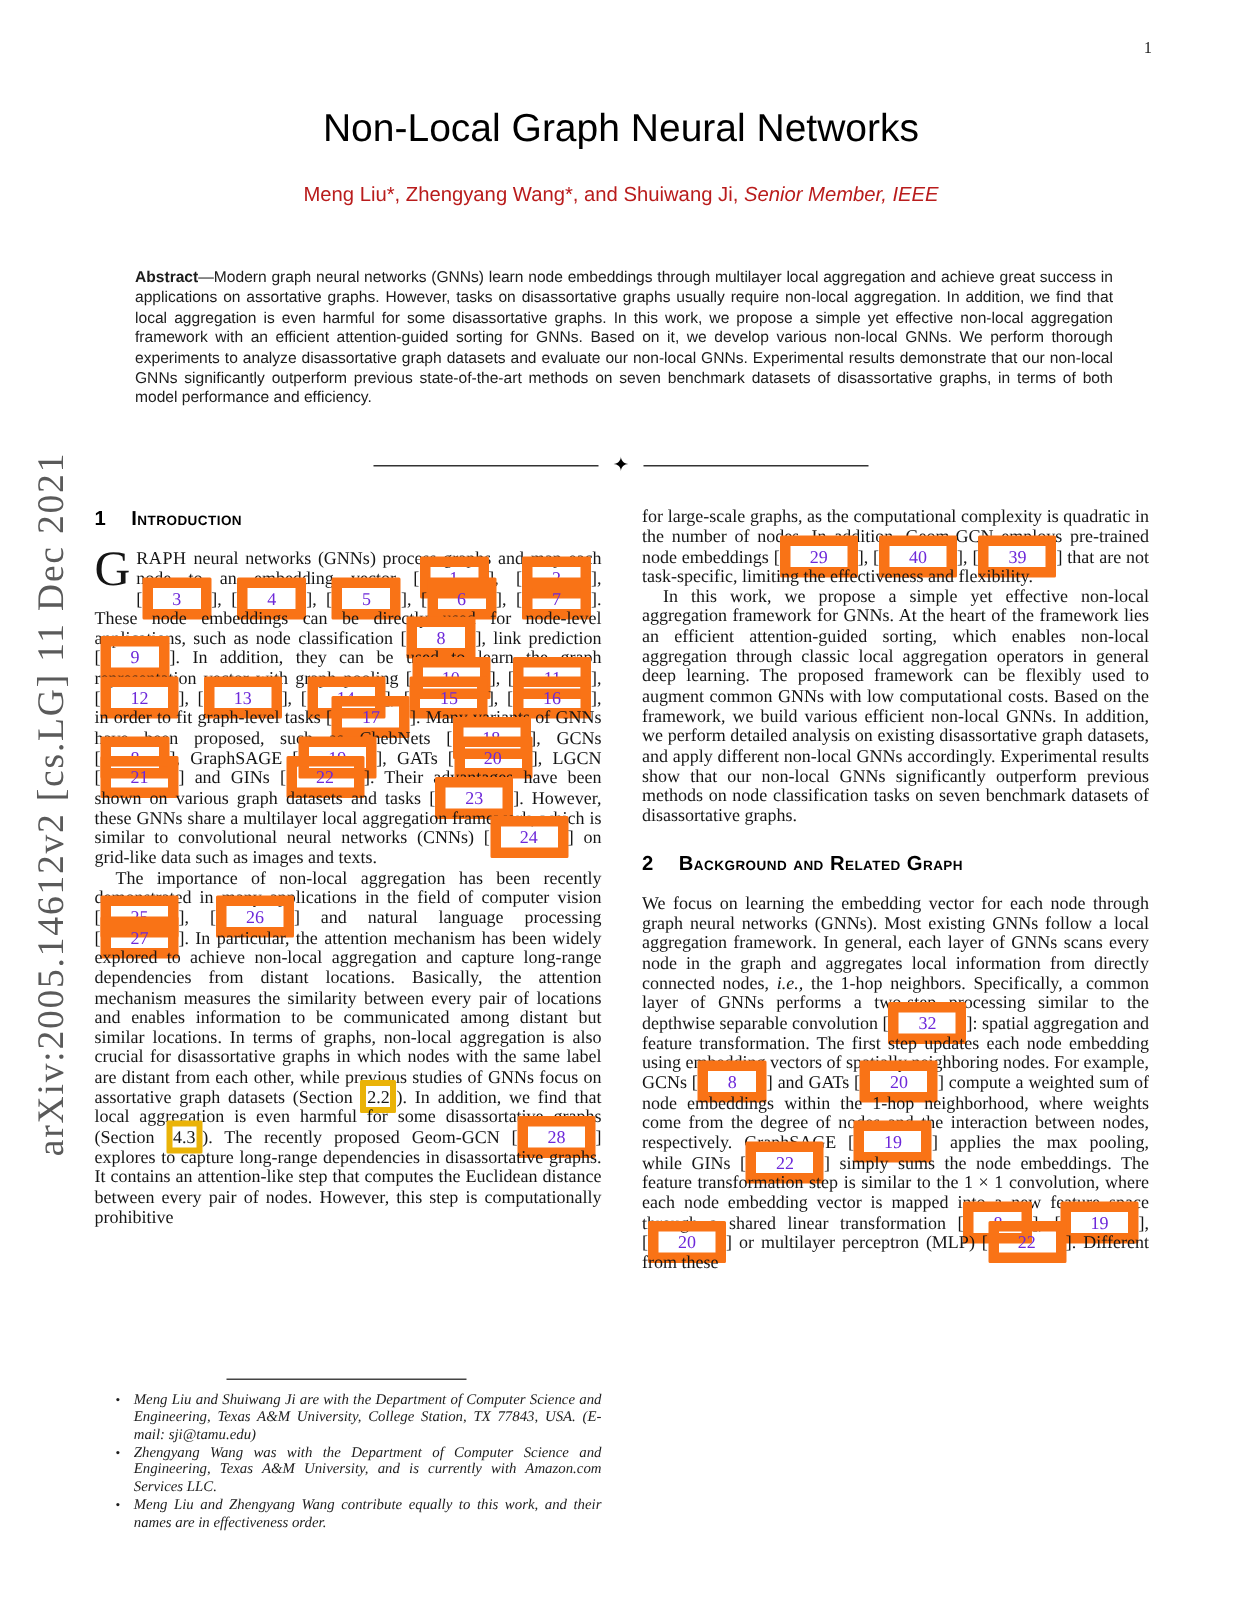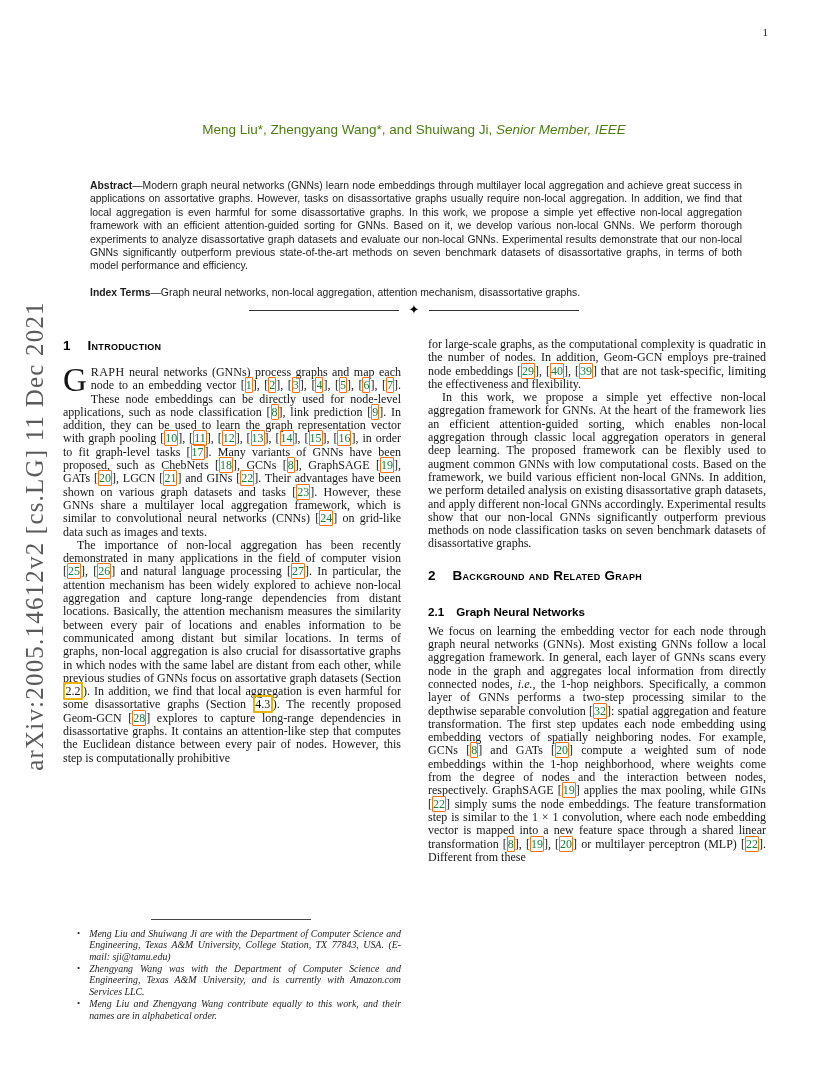--- a/index.html
+++ b/index.html
@@ -19,21 +19,21 @@
     font-size:25px; letter-spacing:1.2px; color:#5a5a5a; white-space:nowrap;
   }
   .title {
     position:absolute; top:70px; left:0; width:100%;
     text-align:center; font-family:"Liberation Sans", sans-serif;
     font-size:26px; font-weight:400; color:#000;
   }
   .authors {
     position:absolute; top:122px; left:0; width:100%;
     text-align:center; font-family:"Liberation Sans", sans-serif;
-    font-size:13.5px; color:#4d7c0f;
+    font-size:13.5px; color:#b91c1c;
   }
   .abstract-block {
     position:absolute; top:179px; left:90px; width:652px;
     font-family:"Liberation Sans", sans-serif;
     font-size:10.4px; line-height:13.4px; text-align:justify; color:#1c1c1c;
   }
   .index-block {
     position:absolute; top:286px; left:90px; width:652px;
     font-family:"Liberation Sans", sans-serif;
     font-size:10.4px; line-height:13.4px; text-align:justify; color:#1c1c1c;
@@ -63,51 +63,51 @@
     font-size:12px; line-height:13.3px; text-align:justify;
     text-justify:inter-word; color:#151515;
   }
   .body-par + .body-par { text-indent:14px; }
   .dropcap {
     float:left; font-size:33px; line-height:26px; padding:1px 4px 0 0;
     color:#151515;
   }
   .sc-run { font-size:12px; letter-spacing:0.4px; }
   .cite {
-    border:1px solid #f97316; padding:0 0; border-radius:1px;
-    color:#15803d;
+    border:7px solid #f97316; padding:0 13px; border-radius:1px;
+    color:#6d28d9;
   }
   .refbox {
-    border:2px solid #eab308; padding:0 0.5px; border-radius:1px;
+    border:4px solid #eab308; padding:0 0.5px; border-radius:1px;
     color:#151515;
   }
   .footnote-block { margin-top:auto; }
   .footnote-rule { width:160px; border-top:1px solid #444; margin:0 0 8px 88px; }
   .footnote {
     display:flex; gap:9px; font-style:italic; font-size:9.9px;
     line-height:11.4px; text-align:justify; color:#1c1c1c; margin-bottom:1px;
   }
   .footnote .bullet { font-style:normal; font-size:9px; line-height:11.4px; padding-left:14px; }
   .sec2-gap { margin-top:17px; }
 </style>
 </head>
 <body>
 
 <div class="page">
 
   <div class="pageno">1</div>
 
   <div class="arxiv-stamp">arXiv:2005.14612v2  [cs.LG]  11 Dec 2021</div>
 
+  <div class="title">Non-Local Graph Neural Networks</div>
 
   <div class="authors"><span>Meng Liu*, Zhengyang Wang*, and Shuiwang Ji, </span><i>Senior Member, IEEE</i></div>
 
   <div class="abstract-block"><span class="blabel">Abstract</span><span>—Modern graph neural networks (GNNs) learn node embeddings through multilayer local aggregation and achieve great success in applications on assortative graphs. However, tasks on disassortative graphs usually require non-local aggregation. In addition, we find that local aggregation is even harmful for some disassortative graphs. In this work, we propose a simple yet effective non-local aggregation framework with an efficient attention-guided sorting for GNNs. Based on it, we develop various non-local GNNs. We perform thorough experiments to analyze disassortative graph datasets and evaluate our non-local GNNs. Experimental results demonstrate that our non-local GNNs significantly outperform previous state-of-the-art methods on seven benchmark datasets of disassortative graphs, in terms of both model performance and efficiency.</span></div>
 
-  <div class="index-block"><span class="blabel">Index Terms</span><span>—Graph neural networks, non-local aggregation, attention mechanism, disassortative graphs.</span></div>
 
   <div class="divider">
     <span class="rule"></span>
     <span class="diamond">✦</span>
     <span class="rule"></span>
   </div>
 
   <div class="columns">
 
     <div class="col">
@@ -125,38 +125,34 @@
         <div class="footnote">
             <span class="bullet">•</span>
             <span>Meng Liu and Shuiwang Ji are with the Department of Computer Science and Engineering, Texas A&amp;M University, College Station, TX 77843, USA. (E-mail: sji@tamu.edu)</span>
           </div>
         <div class="footnote">
             <span class="bullet">•</span>
             <span>Zhengyang Wang was with the Department of Computer Science and Engineering, Texas A&amp;M University, and is currently with Amazon.com Services LLC.</span>
           </div>
         <div class="footnote">
             <span class="bullet">•</span>
-            <span>Meng Liu and Zhengyang Wang contribute equally to this work, and their names are in alphabetical order.</span>
+            <span>Meng Liu and Zhengyang Wang contribute equally to this work, and their names are in effectiveness order.</span>
           </div>
       </div>
     </div>
 
     <div class="col">
       <p class="body-par">for large-scale graphs, as the computational complexity is quadratic in the number of nodes. In addition, Geom-GCN employs pre-trained node embeddings [<span class="cite">29</span>], [<span class="cite">40</span>], [<span class="cite">39</span>] that are not task-specific, limiting the effectiveness and flexibility.</p>
 
       <p class="body-par">In this work, we propose a simple yet effective non-local aggregation framework for GNNs. At the heart of the framework lies an efficient attention-guided sorting, which enables non-local aggregation through classic local aggregation operators in general deep learning. The proposed framework can be flexibly used to augment common GNNs with low computational costs. Based on the framework, we build various efficient non-local GNNs. In addition, we perform detailed analysis on existing disassortative graph datasets, and apply different non-local GNNs accordingly. Experimental results show that our non-local GNNs significantly outperform previous methods on node classification tasks on seven benchmark datasets of disassortative graphs.</p>
 
       <h1 class="sec sec2-gap">
           <span>2</span>
           <span class="sc">Background and Related Graph</span>
         </h1>
 
-      <h2 class="subsec">
-          <span>2.1</span>
-          <span>Graph Neural Networks</span>
-        </h2>
 
       <p class="body-par">We focus on learning the embedding vector for each node through graph neural networks (GNNs). Most existing GNNs follow a local aggregation framework. In general, each layer of GNNs scans every node in the graph and aggregates local information from directly connected nodes, <i>i.e.,</i> the 1-hop neighbors. Specifically, a common layer of GNNs performs a two-step processing similar to the depthwise separable convolution [<span class="cite">32</span>]: spatial aggregation and feature transformation. The first step updates each node embedding using embedding vectors of spatially neighboring nodes. For example, GCNs [<span class="cite">8</span>] and GATs [<span class="cite">20</span>] compute a weighted sum of node embeddings within the 1-hop neighborhood, where weights come from the degree of nodes and the interaction between nodes, respectively. GraphSAGE [<span class="cite">19</span>] applies the max pooling, while GINs [<span class="cite">22</span>] simply sums the node embeddings. The feature transformation step is similar to the 1 × 1 convolution, where each node embedding vector is mapped into a new feature space through a shared linear transformation [<span class="cite">8</span>], [<span class="cite">19</span>], [<span class="cite">20</span>] or multilayer perceptron (MLP) [<span class="cite">22</span>]. Different from these</p>
     </div>
 
   </div>
 
 </div>
 
 </body></html>

